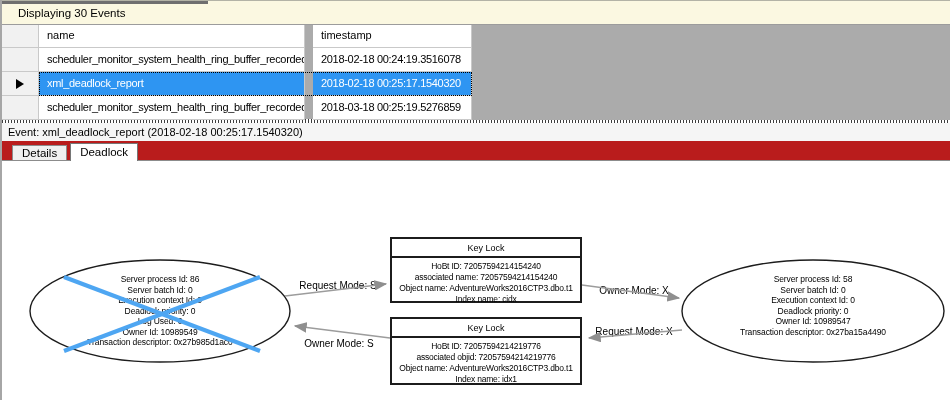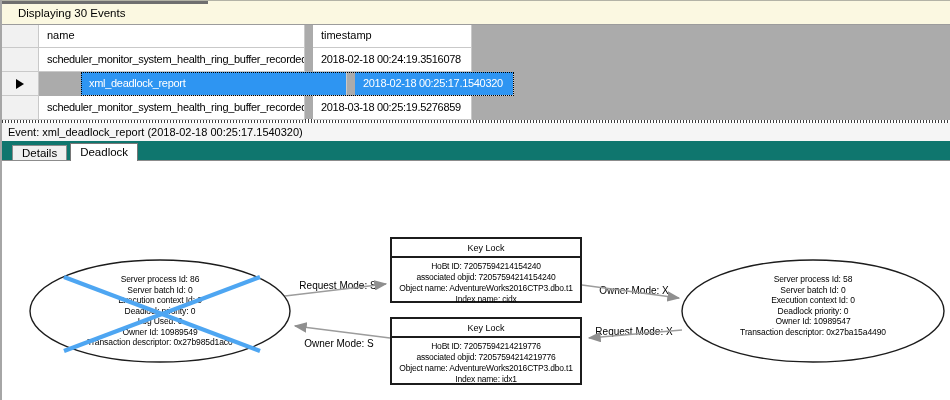--- a/index.html
+++ b/index.html
@@ -21,34 +21,34 @@
   .sel { width:37px; background:#f1f1f1; border-right:1px solid #c9c9c9; border-bottom:1px solid #c9c9c9;
          display:flex; align-items:center; justify-content:center; }
   .row-main { display:flex; width:433px;gap:8px; }
   .c { white-space:nowrap; overflow:hidden; background:#fff; border-right:1px solid #c9c9c9;
        border-bottom:1px solid #c9c9c9; line-height:22px; font-size:11px; letter-spacing:-0.3px; padding-left:8px; }
   .g-head .c { line-height:21px; letter-spacing:0; }
   .c.name { width:271px; }
   .c.ts   { width:162px; }
   .fill { flex:1; background:#ababab; }
   .g-row.selected .c { background:#2e95f2; color:#fff; }
-  .g-row.selected .row-main { outline:1px dotted #000; outline-offset:-1px;margin-left:42px; }
+  .g-row.selected .row-main { outline:1px dotted #000; outline-offset:-1px; }
   .arrow-right { width:0; height:0; border-left:8px solid #000;
                  border-top:5px solid transparent; border-bottom:5px solid transparent; }
 
   
   .splitter { height:4px; background:#fff;
               background-image:repeating-linear-gradient(90deg,#3d3d3d 0 1px,#ffffff 1px 3px);
               cursor:row-resize; }
 
   
   .event-bar { height:18px; background:#f5f5f5; line-height:18px; padding-left:6px; font-size:11px; }
 
   
-  .tabstrip { position:relative; z-index:2; height:19px; background:#0f766e;
+  .tabstrip { position:relative; z-index:2; height:19px; background:#b91c1c;
               display:flex; align-items:flex-end; padding-left:10px; }
   .tab { height:15px; padding:0 9px; font-size:11.5px; line-height:14px; background:#f0f0f0;
          border:1px solid #8c8c8c; border-bottom:none; margin-right:3px; cursor:default; }
   .tab.active { height:18px; line-height:17px; background:#fff; border-color:#767676;
                 position:relative; z-index:3; margin-bottom:-1px; }
 
   
   .graph { position:relative; height:240px; background:#fff; border-top:1px solid #8c8c8c; }
   .graph svg { position:absolute; left:0; top:0; z-index:5; pointer-events:none; }
   .node-text { position:absolute; width:260px; text-align:center; font-size:8.5px; line-height:10.5px;
@@ -140,21 +140,21 @@
       <div>Execution context Id: 0</div>
       <div>Deadlock priority: 0</div>
       <div>Owner Id: 10989547</div>
       <div>Transaction descriptor: 0x27ba15a4490</div>
     </div>
 
     <div class="lock-box" style="top:76px; height:66px;">
       <div class="lock-head">Key Lock</div>
       <div class="lock-body">
         <div>HoBt ID: 72057594214154240</div>
-        <div>associated objid: 72057594214154240</div>
+        <div>associated name: 72057594214154240</div>
         <div>Object name: AdventureWorks2016CTP3.dbo.t1</div>
         <div>Index name: cidx</div>
       </div>
     </div>
 
     <div class="lock-box" style="top:156px; height:68px;">
       <div class="lock-head">Key Lock</div>
       <div class="lock-body">
         <div>HoBt ID: 72057594214219776</div>
         <div>associated objid: 72057594214219776</div>

